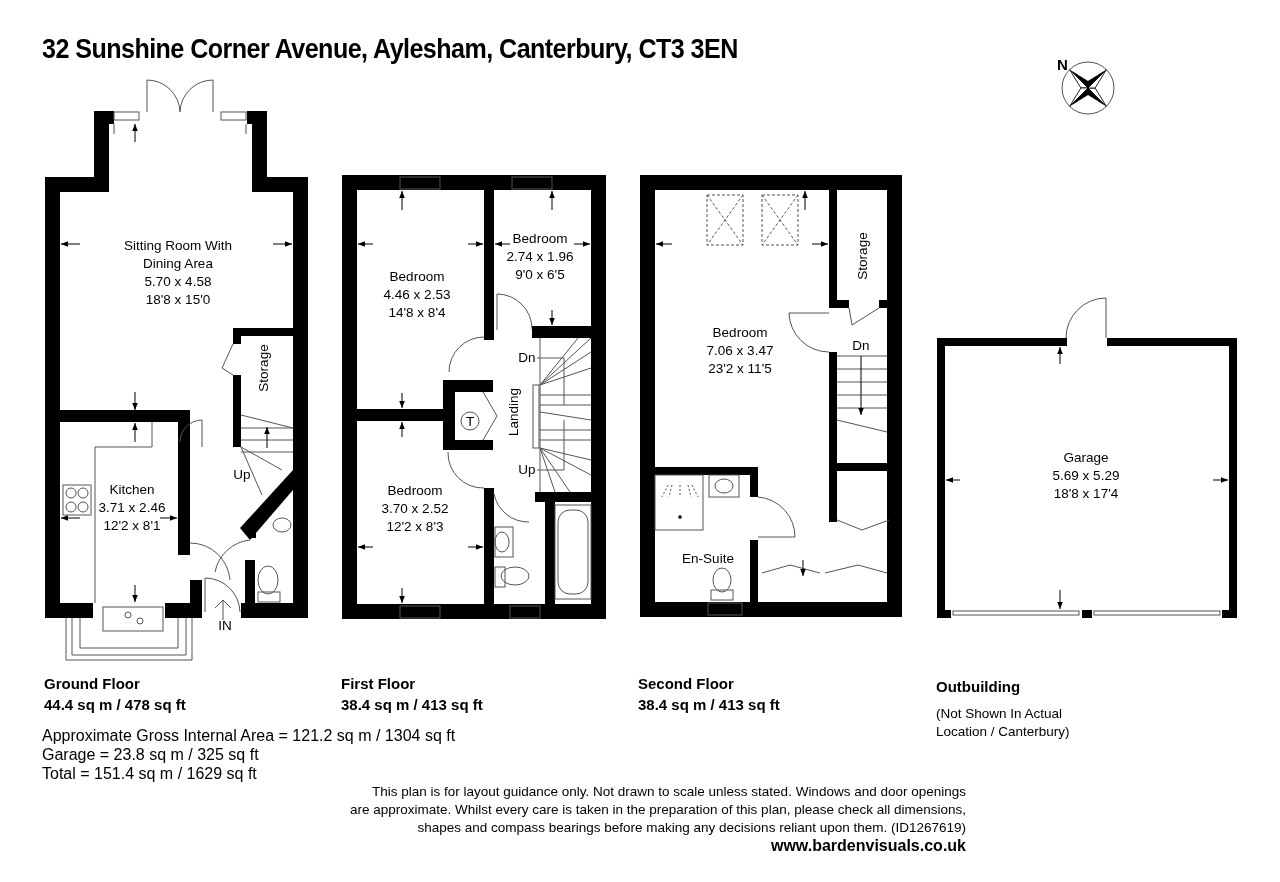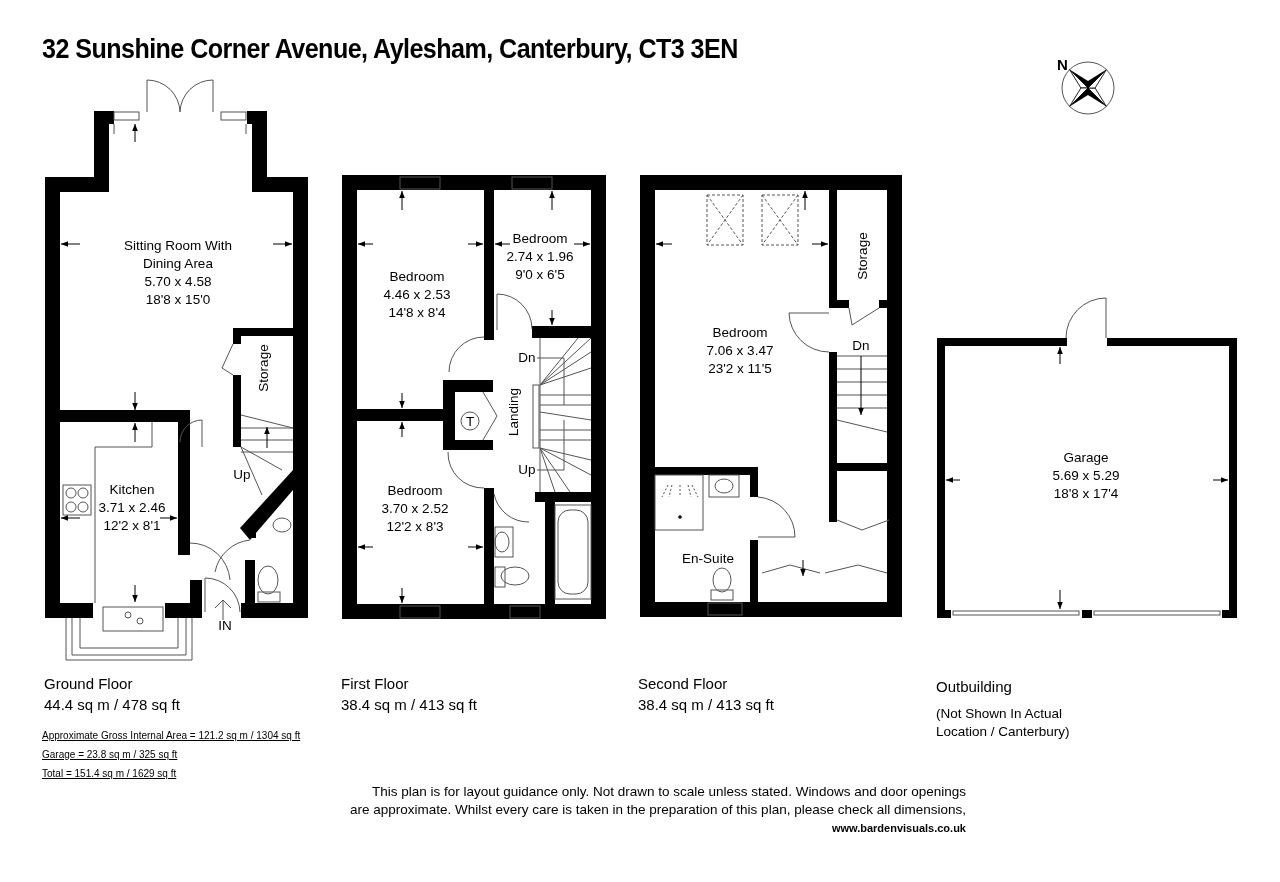--- a/index.html
+++ b/index.html
@@ -1,24 +1,24 @@
 <!DOCTYPE html>
 <html><head>
 <meta charset="utf-8">
 <style>
   html, body { margin:0; padding:0; background:#ffffff; }
   body { width:1280px; height:882px; position:relative; overflow:hidden; font-family:"Liberation Sans", sans-serif; color:#000; }
   .title { position:absolute; left:42px; top:34px; font-size:27px; font-weight:bold; letter-spacing:-0.6px; transform:scaleX(0.93); transform-origin:left top; white-space:nowrap; }
   svg.plan { position:absolute; left:0; top:0; }
   .room-label { font-family:"Liberation Sans", sans-serif; font-size:13.5px; fill:#000; text-anchor:middle; }
-  .floor-caption { position:absolute; font-weight:normal; font-size:15px; line-height:21px; white-space:nowrap; }
-  .area-summary { position:absolute; left:42px; top:726px; font-size:10px; line-height:19px; white-space:nowrap;text-decoration:underline; }
+  .floor-caption { position:absolute; font-weight:bold; font-size:15px; line-height:21px; white-space:nowrap; }
+  .area-summary { position:absolute; left:42px; top:726px; font-size:16px; line-height:19px; white-space:nowrap; }
   .outbuilding-note { position:absolute; left:936px; top:705px; font-size:13.5px; line-height:18px; }
   .disclaimer { position:absolute; left:322px; top:783px; width:644px; text-align:right; font-size:13.5px; line-height:18px; }
-  .site-link { font-weight:bold; font-size:11px; }
+  .site-link { font-weight:bold; font-size:16px; }
 </style>
 </head>
 <body>
 
 <div class="title">32 Sunshine Corner Avenue, Aylesham, Canterbury, CT3 3EN</div>
 
 <svg class="plan" width="1280" height="882" viewBox="0 0 1280 882">
   <defs>
     <marker id="arr" viewBox="0 0 10 10" refX="10" refY="5" markerWidth="7" markerHeight="7" orient="auto-start-reverse">
       <path d="M0,1 L10,5 L0,9 z" fill="#000"></path>
@@ -338,14 +338,15 @@
 
 <div class="area-summary">
   <div>Approximate Gross Internal Area = 121.2 sq m / 1304 sq ft</div>
   <div>Garage = 23.8 sq m / 325 sq ft</div>
   <div>Total = 151.4 sq m / 1629 sq ft</div>
 </div>
 
 <div class="disclaimer">
   <div>This plan is for layout guidance only. Not drawn to scale unless stated. Windows and door openings</div>
   <div>are approximate. Whilst every care is taken in the preparation of this plan, please check all dimensions,</div>
+  <div>shapes and compass bearings before making any decisions reliant upon them. (ID1267619)</div>
   <div class="site-link">www.bardenvisuals.co.uk</div>
 </div>
 
 </body></html>

